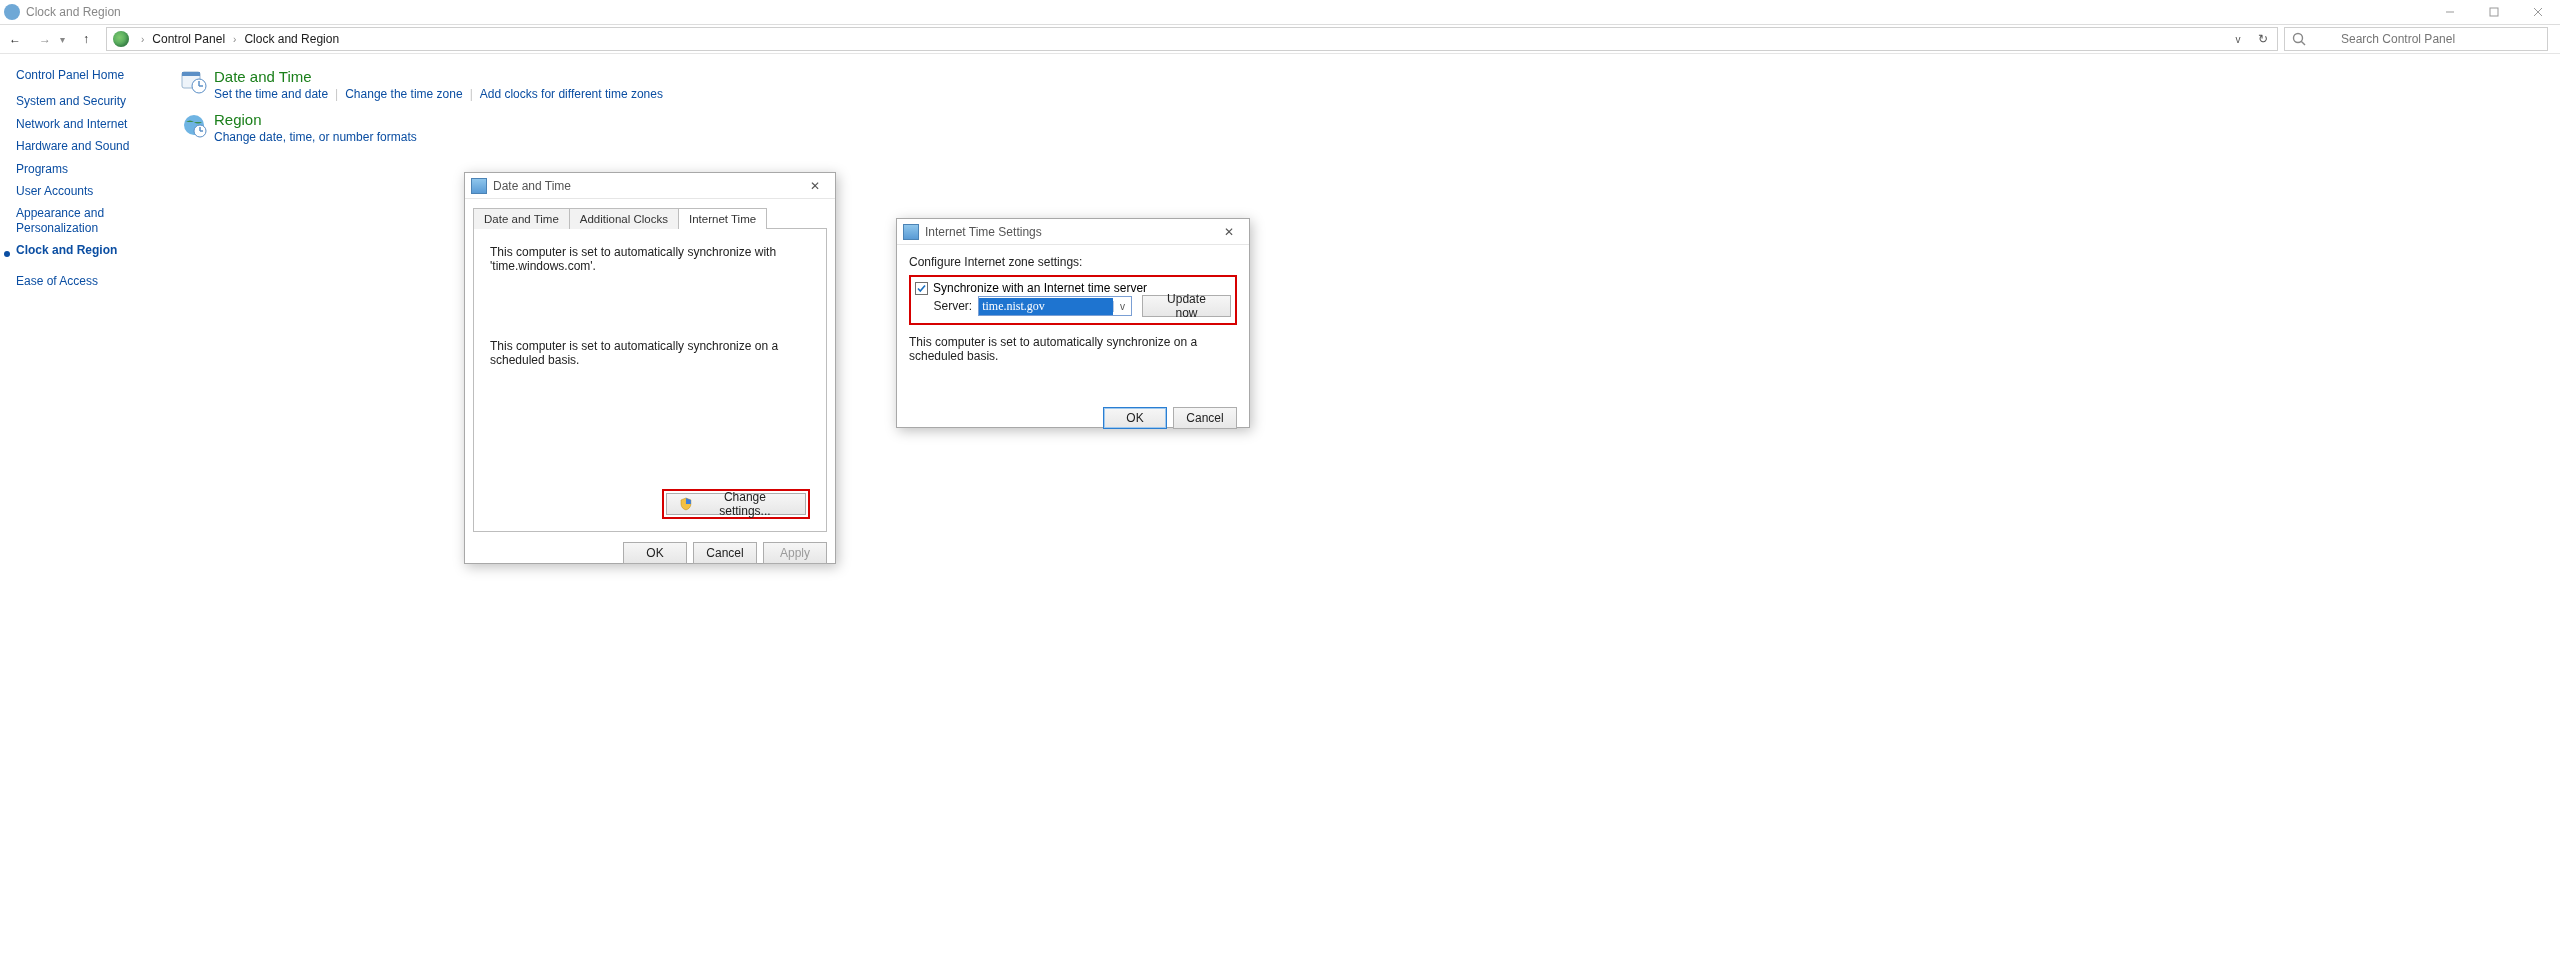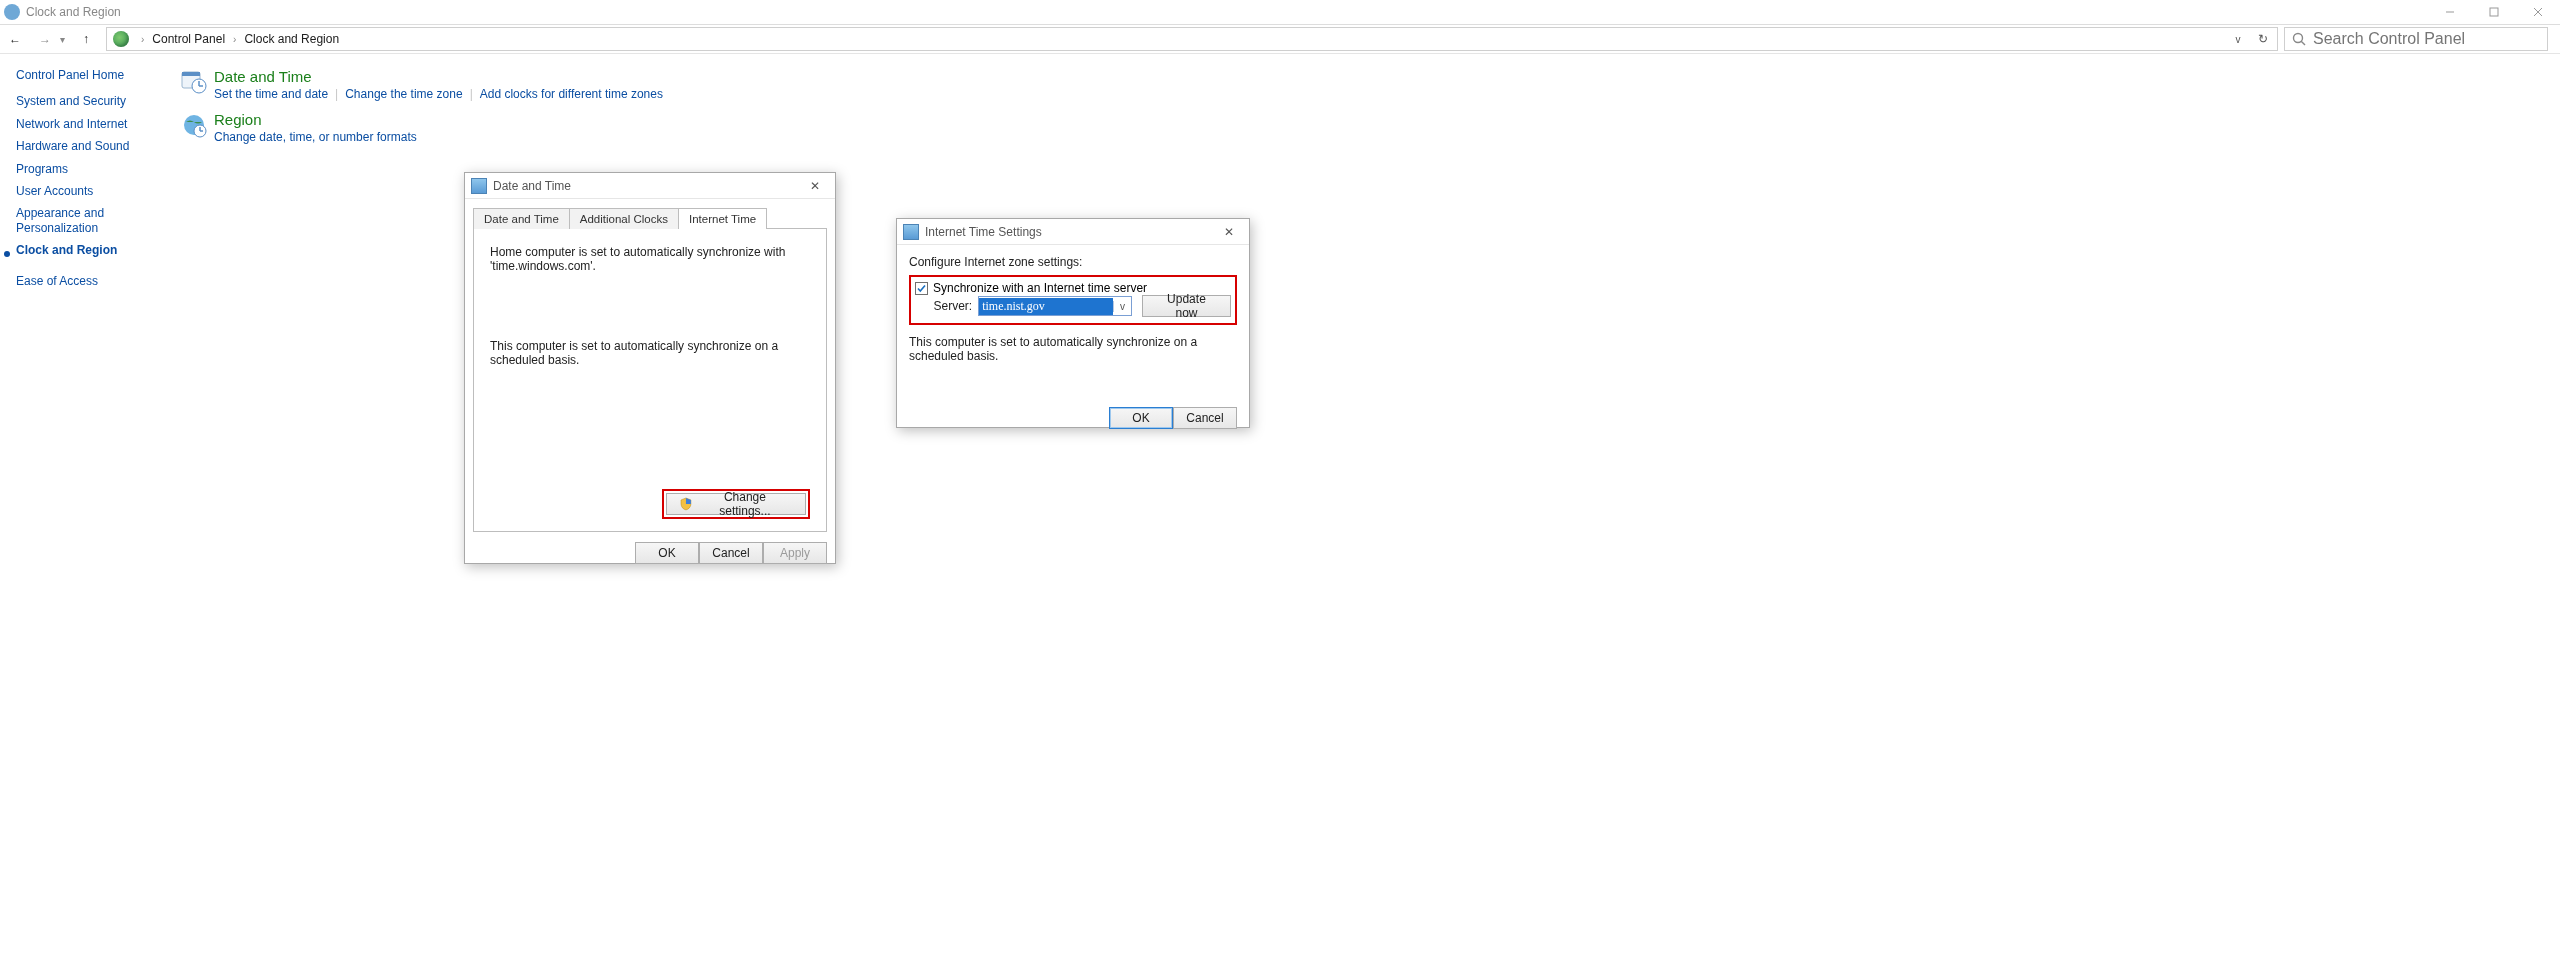--- a/index.html
+++ b/index.html
@@ -21,21 +21,21 @@
 .nav-up { width: 24px; text-align: center; color: #202020; }
 .addr-box { flex: 1; height: 24px; border: 1px solid #cfcfcf; display: flex; align-items: center; margin: 0 6px 0 8px; background: #fff; }
 .addr-box .globe-icon { width: 16px; height: 16px; margin: 0 6px; border-radius: 50%; background: radial-gradient(circle at 40% 40%, #7fc96f, #2f8f4d); box-shadow: inset -2px -2px 3px rgba(0,0,0,0.2); }
 .addr-crumb { color: #202020; padding: 0 2px; }
 .addr-sep { color: #888; padding: 0 6px; font-size: 10px; }
 .addr-spacer { flex: 1; }
 .addr-dd { width: 22px; text-align: center; color: #555; font-size: 10px; }
 .addr-refresh { width: 28px; text-align:center; color: #555; }
 .search-box { width: 264px; height: 24px; border: 1px solid #cfcfcf; margin-right: 12px; display: flex; align-items: center; color: #888; background:#fff; }
 .search-box .mag { width:16px; height:16px; margin: 0 6px; color:#888; }
-.search-box input { border: none; outline: none; flex: 1; color: #c2410c; font-size: 16px; background: transparent; }
+.search-box input { border: none; outline: none; flex: 1; color: #c2410c; font-size: 12px; background: transparent; margin-left: 28px; }
 
 
 .content { position: relative; height: calc(960px - 54px); }
 
 .sidebar { position: absolute; left: 16px; top: 14px; width: 150px; }
 .sidebar a { display: block; color: #0b4ea2; text-decoration: none; margin-bottom: 8px; font-size: 12px; line-height: 1.2; }
 .sidebar a.home { color: #0b4ea2; margin-bottom: 12px; }
 .sidebar .current-row { display: flex; align-items: center; margin-bottom: 8px; margin-left: -12px; }
 .sidebar .bullet { width: 6px; height: 6px; border-radius: 50%; background: #0b4ea2; margin-right: 6px; }
 .sidebar .current { color: #0b4ea2; font-weight: bold; }
@@ -62,21 +62,21 @@
 .tab-body { border: 1px solid #bdbdbd; margin: 0 8px; padding: 16px 16px 12px 16px; height: 304px; display: flex; flex-direction: column; }
 .tab-body p { color: #222; font-size: 12px; }
 
 .change-frame { border: 2px solid #d60000; padding: 2px; align-self: flex-end; margin-top: 10px; }
 .btn { height: 22px; border: 1px solid #adadad; background: linear-gradient(#f6f6f6,#e7e7e7); padding: 0 12px; font-size: 12px; color: #222; display:inline-flex; align-items:center; justify-content:center; }
 .btn-disabled { color:#9b9b9b; }
 
 .shield { width:14px; height:14px; margin-right:4px; display:inline-block; }
 .shield svg { display:block; }
 
-.dlg-buttons { display:flex; justify-content:flex-end; margin: 10px 8px 0 0; }
+.dlg-buttons { display:flex; justify-content:flex-end; gap:6px; margin: 10px 8px 0 0; }
 .dlg-buttons .btn { width: 64px; }
 
 
 .dlg2 { left: 896px; top: 164px; width: 354px; height: 210px; }
 .its-body { padding: 10px 12px 0 12px; }
 .its-body .lbl { color:#222; margin-bottom: 6px; }
 .red-frame { border: 2px solid #d60000; padding: 4px 4px 6px 4px; margin-bottom: 10px; }
 .row { display:flex; align-items:flex-end; }
 .chk { width:13px; height:13px; border:1px solid #6f6f6f; background:#fff; margin-right:5px; display:inline-flex; align-items:center; justify-content:center; }
 .chk svg { display:block; }
@@ -203,21 +203,21 @@
       <span class="dtitle">Date and Time</span>
       <span class="dspacer"></span>
       <span class="dclose">✕</span>
     </div>
     <div class="tabs">
       <div class="tab">Date and Time</div>
       <div class="tab">Additional Clocks</div>
       <div class="tab selected">Internet Time</div>
     </div>
     <div class="tab-body">
-      <p>Home computer is set to automatically synchronize with 'time.windows.com'.</p>
+      <p>This computer is set to automatically synchronize with 'time.windows.com'.</p>
       <div style="height:66px"></div>
       <p>This computer is set to automatically synchronize on a scheduled basis.</p>
       <div style="flex:1"></div>
       <div class="change-frame">
         <button class="btn" style="width:140px">
           <span class="shield">
             <svg viewBox="0 0 14 14">
                 <path d="M7 1 L12 3 V7 C12 10 9.5 12.5 7 13 C4.5 12.5 2 10 2 7 V3 Z" fill="#f3c041" stroke="#b88b1f" stroke-width="0.5"></path>
                 <path d="M7 1 L12 3 V7 L7 7 Z" fill="#3f7fd6"></path>
               </svg>

